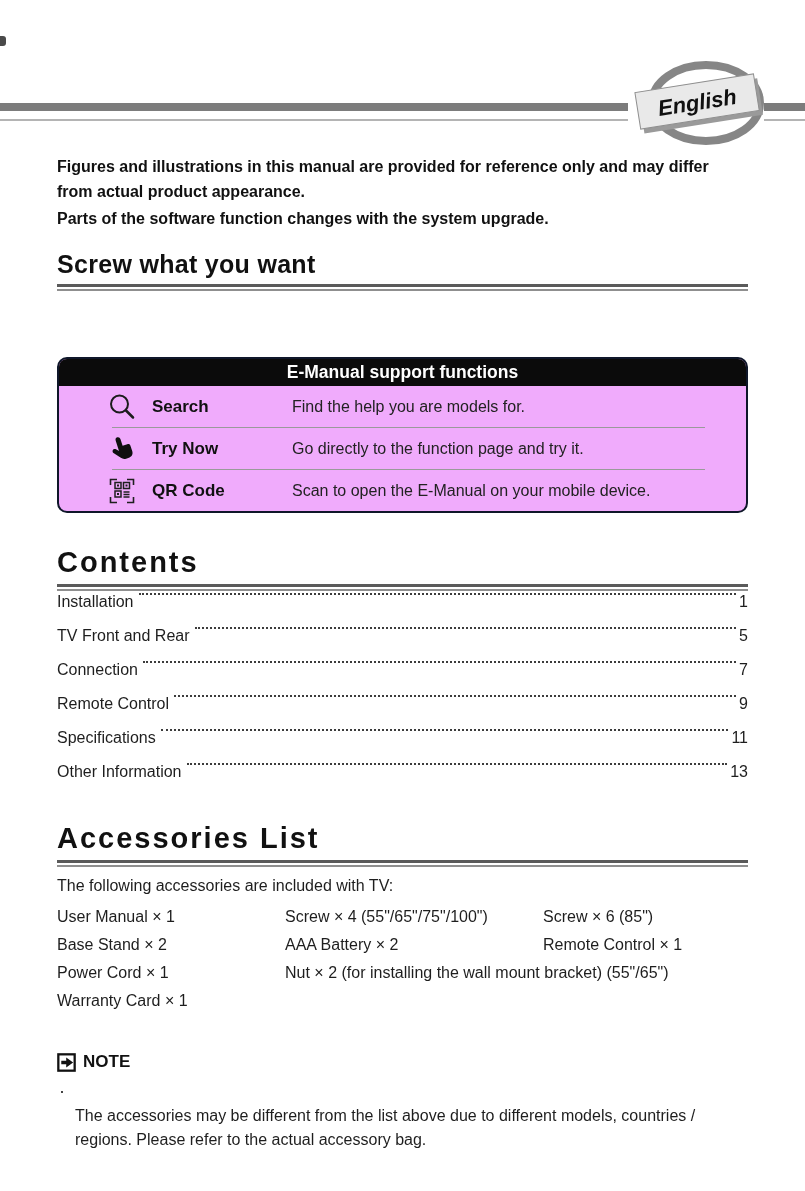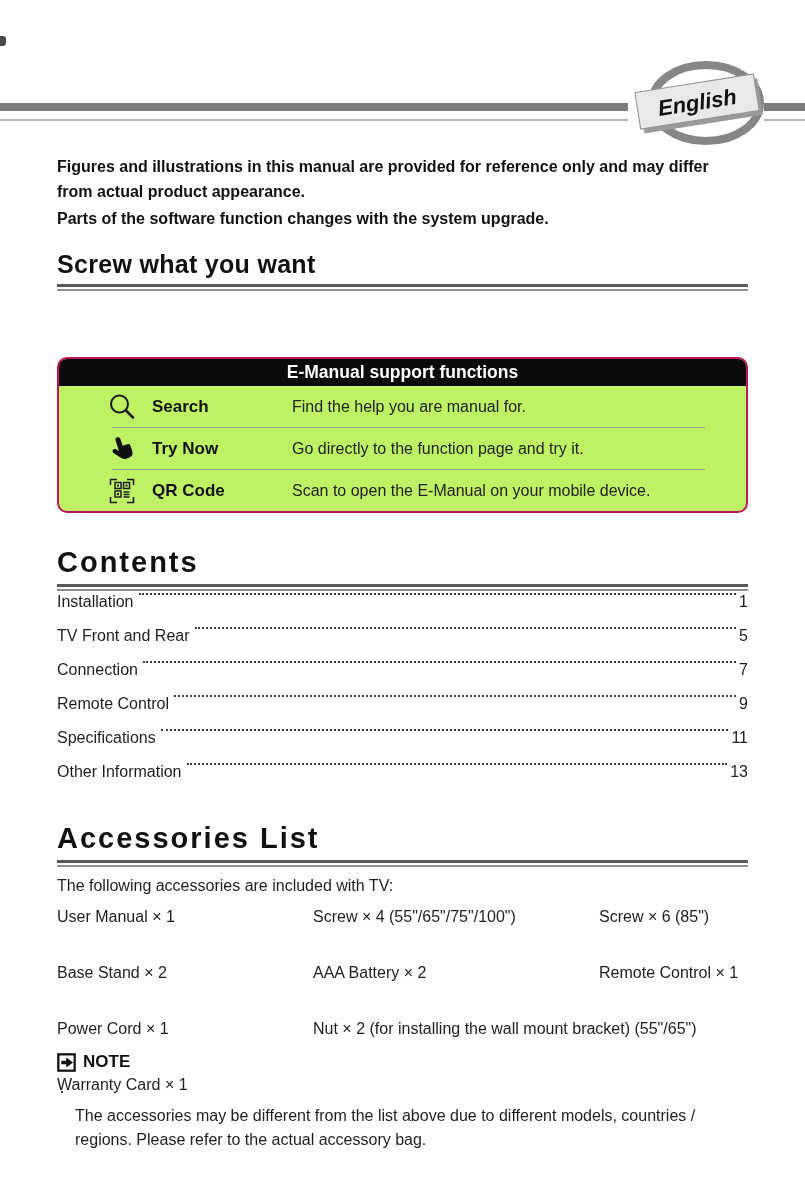--- a/index.html
+++ b/index.html
@@ -19,35 +19,35 @@
   
   .content{position:absolute;left:57px;top:0;width:691px;height:1191px;}
   .abs{position:absolute;left:0;width:691px;}
   .b-par{font-weight:bold;font-size:16px;line-height:1.55;white-space:pre-line;color:#111;}
   .par{font-size:16px;line-height:1.6;color:#1e1e1e;}
   h2{margin:0;font-weight:bold;color:#111;}
   .h-find{font-size:25px;letter-spacing:.3px;}
   .h-wide{font-size:29px;letter-spacing:2px;}
   .hrule{margin-top:5px;height:2px;border-top:3px solid #5a5a5a;border-bottom:2px solid #8f8f8f;}
   
-  .tbl{position:absolute;left:0;top:357px;width:691px;border:2px solid #be185d;border-radius:10px;overflow:hidden;background:#bef264;box-sizing:border-box;}
+  .tbl{position:absolute;left:0;top:357px;width:691px;border:2px solid #0f172a;border-radius:10px;overflow:hidden;background:#f0abfc;box-sizing:border-box;}
   .tbl-header{background:#0b0b0b;color:#fff;text-align:center;font-weight:bold;font-size:17.5px;height:27px;line-height:27px;}
   .tbl-row{display:grid;grid-template-columns:60px 140px 1fr;padding-left:33px;height:41px;align-items:center;}
   .tbl-row .cell-icon{justify-self:center;line-height:0;}
   .tbl-row .cell-label{font-weight:bold;font-size:17px;color:#111;}
   .tbl-row .cell-desc{font-size:16px;color:#222;}
   .tbl-sep{height:0;border-top:1px solid #9a9a9a;margin:0 41px 0 53px;}
   
   .toc{position:absolute;left:0;top:593px;width:691px;}
   .toc-row{display:flex;align-items:flex-start;height:34px;font-size:16px;color:#1e1e1e;}
   .toc-label{white-space:nowrap;padding-bottom:2px;}
   .toc-dots{flex:1;border-bottom:2px dotted #3c3c3c;margin:0 3px 7px 5px;}
   .toc-page{white-space:nowrap;padding-bottom:2px;}
   
-  .acc-grid{position:absolute;left:0;top:903px;width:691px;display:grid;grid-template-columns:228px 258px 1fr;grid-auto-rows:28px;font-size:16px;color:#1e1e1e;align-items:center;gap:28px;}
+  .acc-grid{position:absolute;left:0;top:903px;width:691px;display:grid;grid-template-columns:228px 258px 1fr;grid-auto-rows:28px;font-size:16px;color:#1e1e1e;align-items:center;}
   .acc-span2{grid-column:2/4;}
   
   .note-head{display:flex;align-items:center;gap:7px;font-weight:bold;font-size:17px;color:#111;}
   .note-bullet{position:relative;padding-left:18px;font-size:16px;line-height:1.5;color:#1e1e1e;white-space:pre-line;}
   .note-bullet .dot{position:absolute;left:2px;top:-2px;font-size:18px;}
 </style>
 </head>
 <body>
 
 <div class="page">
@@ -85,21 +85,21 @@
       <div class="tbl-header">E-Manual support functions</div>
 
       <div class="tbl-row">
         <span class="cell-icon">
           <svg width="30" height="30" viewBox="0 0 30 30">
             <circle cx="12.5" cy="12" r="8.5" fill="none" stroke="#1c1c1c" stroke-width="2"></circle>
             <line x1="19" y1="18.5" x2="26" y2="25.5" stroke="#1c1c1c" stroke-width="2.5" stroke-linecap="round"></line>
           </svg>
         </span>
         <span class="cell-label">Search</span>
-        <span class="cell-desc">Find the help you are manual for.</span>
+        <span class="cell-desc">Find the help you are models for.</span>
       </div>
       <div class="tbl-sep"></div>
 
       <div class="tbl-row">
         <span class="cell-icon">
           <svg width="28" height="32" viewBox="0 0 30 32">
             <g transform="rotate(-18 15 16)">
               <path d="M14 2.5 c-1.7 0 -2.7 1.2 -2.7 3.1 V17 l-2.5 -2.7 c-1 -1.1 -2.7 -1.2 -3.6 -0.2 c-0.9 1 -0.8 2.4 0.1 3.5 l5.6 7 c1.3 1.6 2.7 2.6 5.1 2.6 h3.2 c3.4 0 5.5 -2.3 5.5 -5.7 v-5.8 c0 -1.7 -1 -2.8 -2.7 -2.8 h-5.3 V5.6 c0 -1.9 -1 -3.1 -2.7 -3.1 z" fill="#0f0f0f"></path>
             </g>
           </svg>

